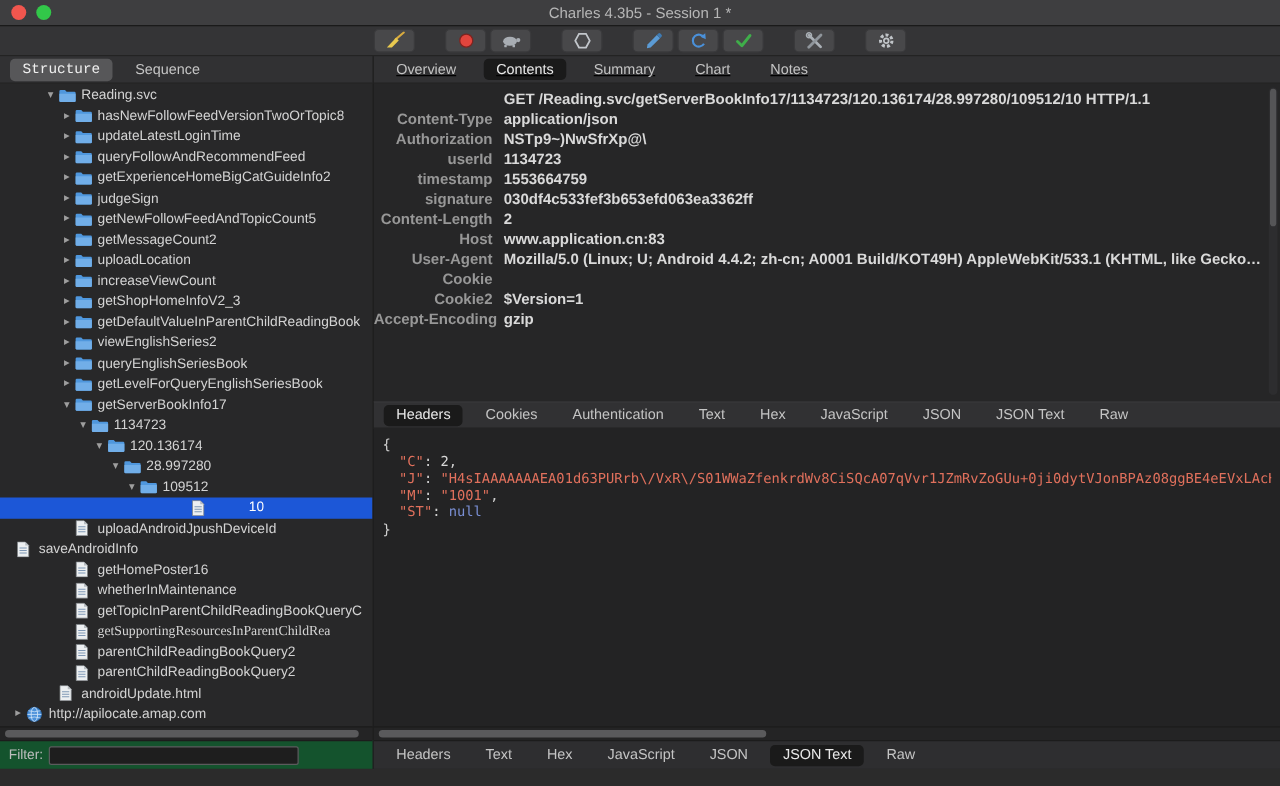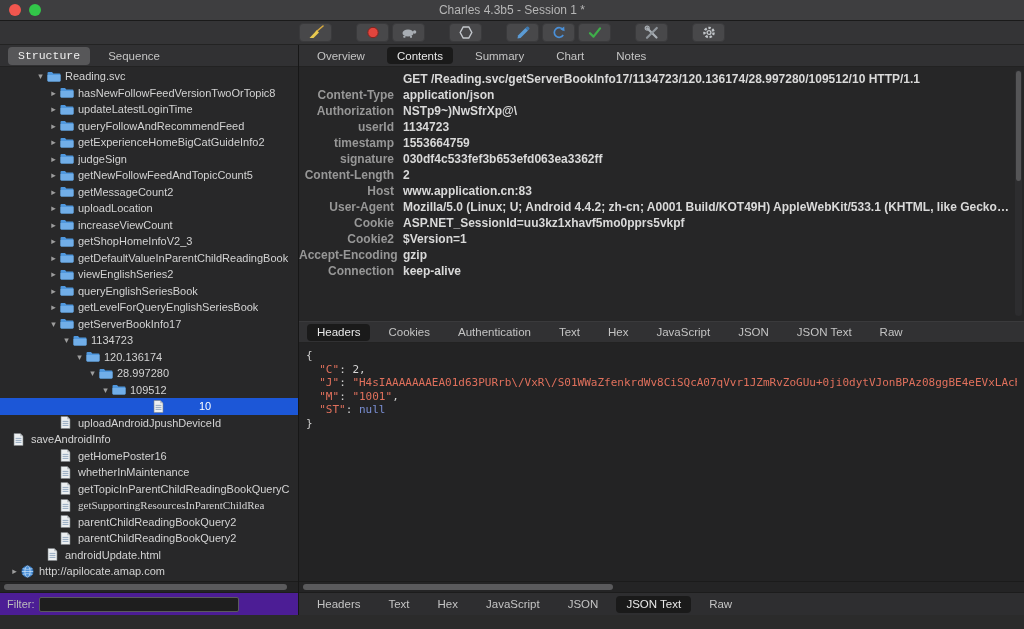--- a/index.html
+++ b/index.html
@@ -24,41 +24,41 @@
   .tb-ic { display:flex; align-items:center; justify-content:center; }
 
   
   .main { flex:1; display:flex; min-height:0; }
   .left-panel { width:299px; flex:0 0 299px; display:flex; flex-direction:column; border-right:1px solid #171717; background:#282829; }
   .right-panel { flex:1; display:flex; flex-direction:column; min-width:0; background:#262627; }
 
   
   .tabbar { height:22px; flex:0 0 22px; background:#313133; border-bottom:1px solid #222;
             display:flex; align-items:center; padding:0 8px; gap:8px; }
-  .right-tabs { gap:12px; }
+  .right-tabs { gap:12px;text-decoration:underline; }
   .mid-tabs { border-top:1px solid #3a3a3c; }
   .bottom-tabs { height:23px; flex:0 0 23px; background:#2e2e30; border-top:1px solid #1c1c1c; border-bottom:none; }
   .tab { font-size:11.5px; color:#c4c4c4; padding:2.5px 10px; border-radius:4px; white-space:nowrap; }
   .tab.sel-gray { background:#575759; color:#efefef;font-family:Liberation Mono, monospace; }
   .tab.sel-dark { background:#1a1a1a; color:#e9e9e9; }
 
   
   .tree { flex:1; overflow:hidden; background:#282829; padding-top:1px; }
   .tree-row { height:16.5px; display:flex; align-items:center; font-size:11px; color:#d3d3d3; white-space:nowrap; overflow:hidden; }
   .tree-row.selected { background:#1c57d7; color:#ffffff;gap:28px; }
   .arrow { width:13px; min-width:13px; font-size:9px; color:#9e9e9e; text-align:center;
            font-family:"DejaVu Sans", sans-serif; }
   .tree-row.selected .arrow { color:#fff; }
   .node-ic { width:18px; min-width:18px; display:inline-flex; align-items:center; }
   .node-label { overflow:hidden; }
 
   .hscroll { height:11px; flex:0 0 11px; background:#242425; border-top:1px solid #1b1b1b; position:relative; }
   .hscroll .thumb { position:absolute; top:2px; left:4px; height:6px; background:#5a5a5c; border-radius:3px; }
 
-  .filterbar { height:23px; flex:0 0 23px; background:#4c1d95; border-top:1px solid #1c1c1c;
+  .filterbar { height:23px; flex:0 0 23px; background:#14532d; border-top:1px solid #1c1c1c;
                display:flex; align-items:center; padding:0 7px; gap:4px; }
   .filter-label { font-size:11px; color:#bdbdbd; }
   .filter-input { width:200px; height:15px; background:#1e1e1e; border:1px solid #5b5b5d; border-radius:2px;
                   color:#dddddd; font-size:11px; padding:0 4px; outline:none;
                   font-family:"Liberation Sans", sans-serif; }
 
   
   .headers-view { height:254px; flex:0 0 254px; background:#262627; overflow:hidden;
                   padding-top:4px; font-size:12px; position:relative; }
   .hrow { display:flex; height:16px; line-height:16px;font-weight:bold; }
@@ -594,33 +594,28 @@
             <div class="hrow">
               <span class="hkey">Host</span>
               <span class="hval">www.application.cn:83</span>
             </div>
             <div class="hrow">
               <span class="hkey">User-Agent</span>
               <span class="hval">Mozilla/5.0 (Linux; U; Android 4.4.2; zh-cn; A0001 Build/KOT49H) AppleWebKit/533.1 (KHTML, like Gecko) Version/4.0 M...</span>
             </div>
             <div class="hrow">
               <span class="hkey">Cookie</span>
-              <span class="hval">ASP.NET_SessionId=uu3kz1xhavf5mo0pprs5vkpf</span>
             </div>
             <div class="hrow">
               <span class="hkey">Cookie2</span>
               <span class="hval">$Version=1</span>
             </div>
             <div class="hrow">
               <span class="hkey">Accept-Encoding</span>
               <span class="hval">gzip</span>
-            </div>
-            <div class="hrow">
-              <span class="hkey">Connection</span>
-              <span class="hval">keep-alive</span>
             </div>
           </div>
         <div class="vscroll">
           <div class="vthumb"></div>
         </div>
       </div>
 
       <div class="tabbar mid-tabs">
           <div class="tab sel-dark">Headers</div>
           <div class="tab">Cookies</div>

